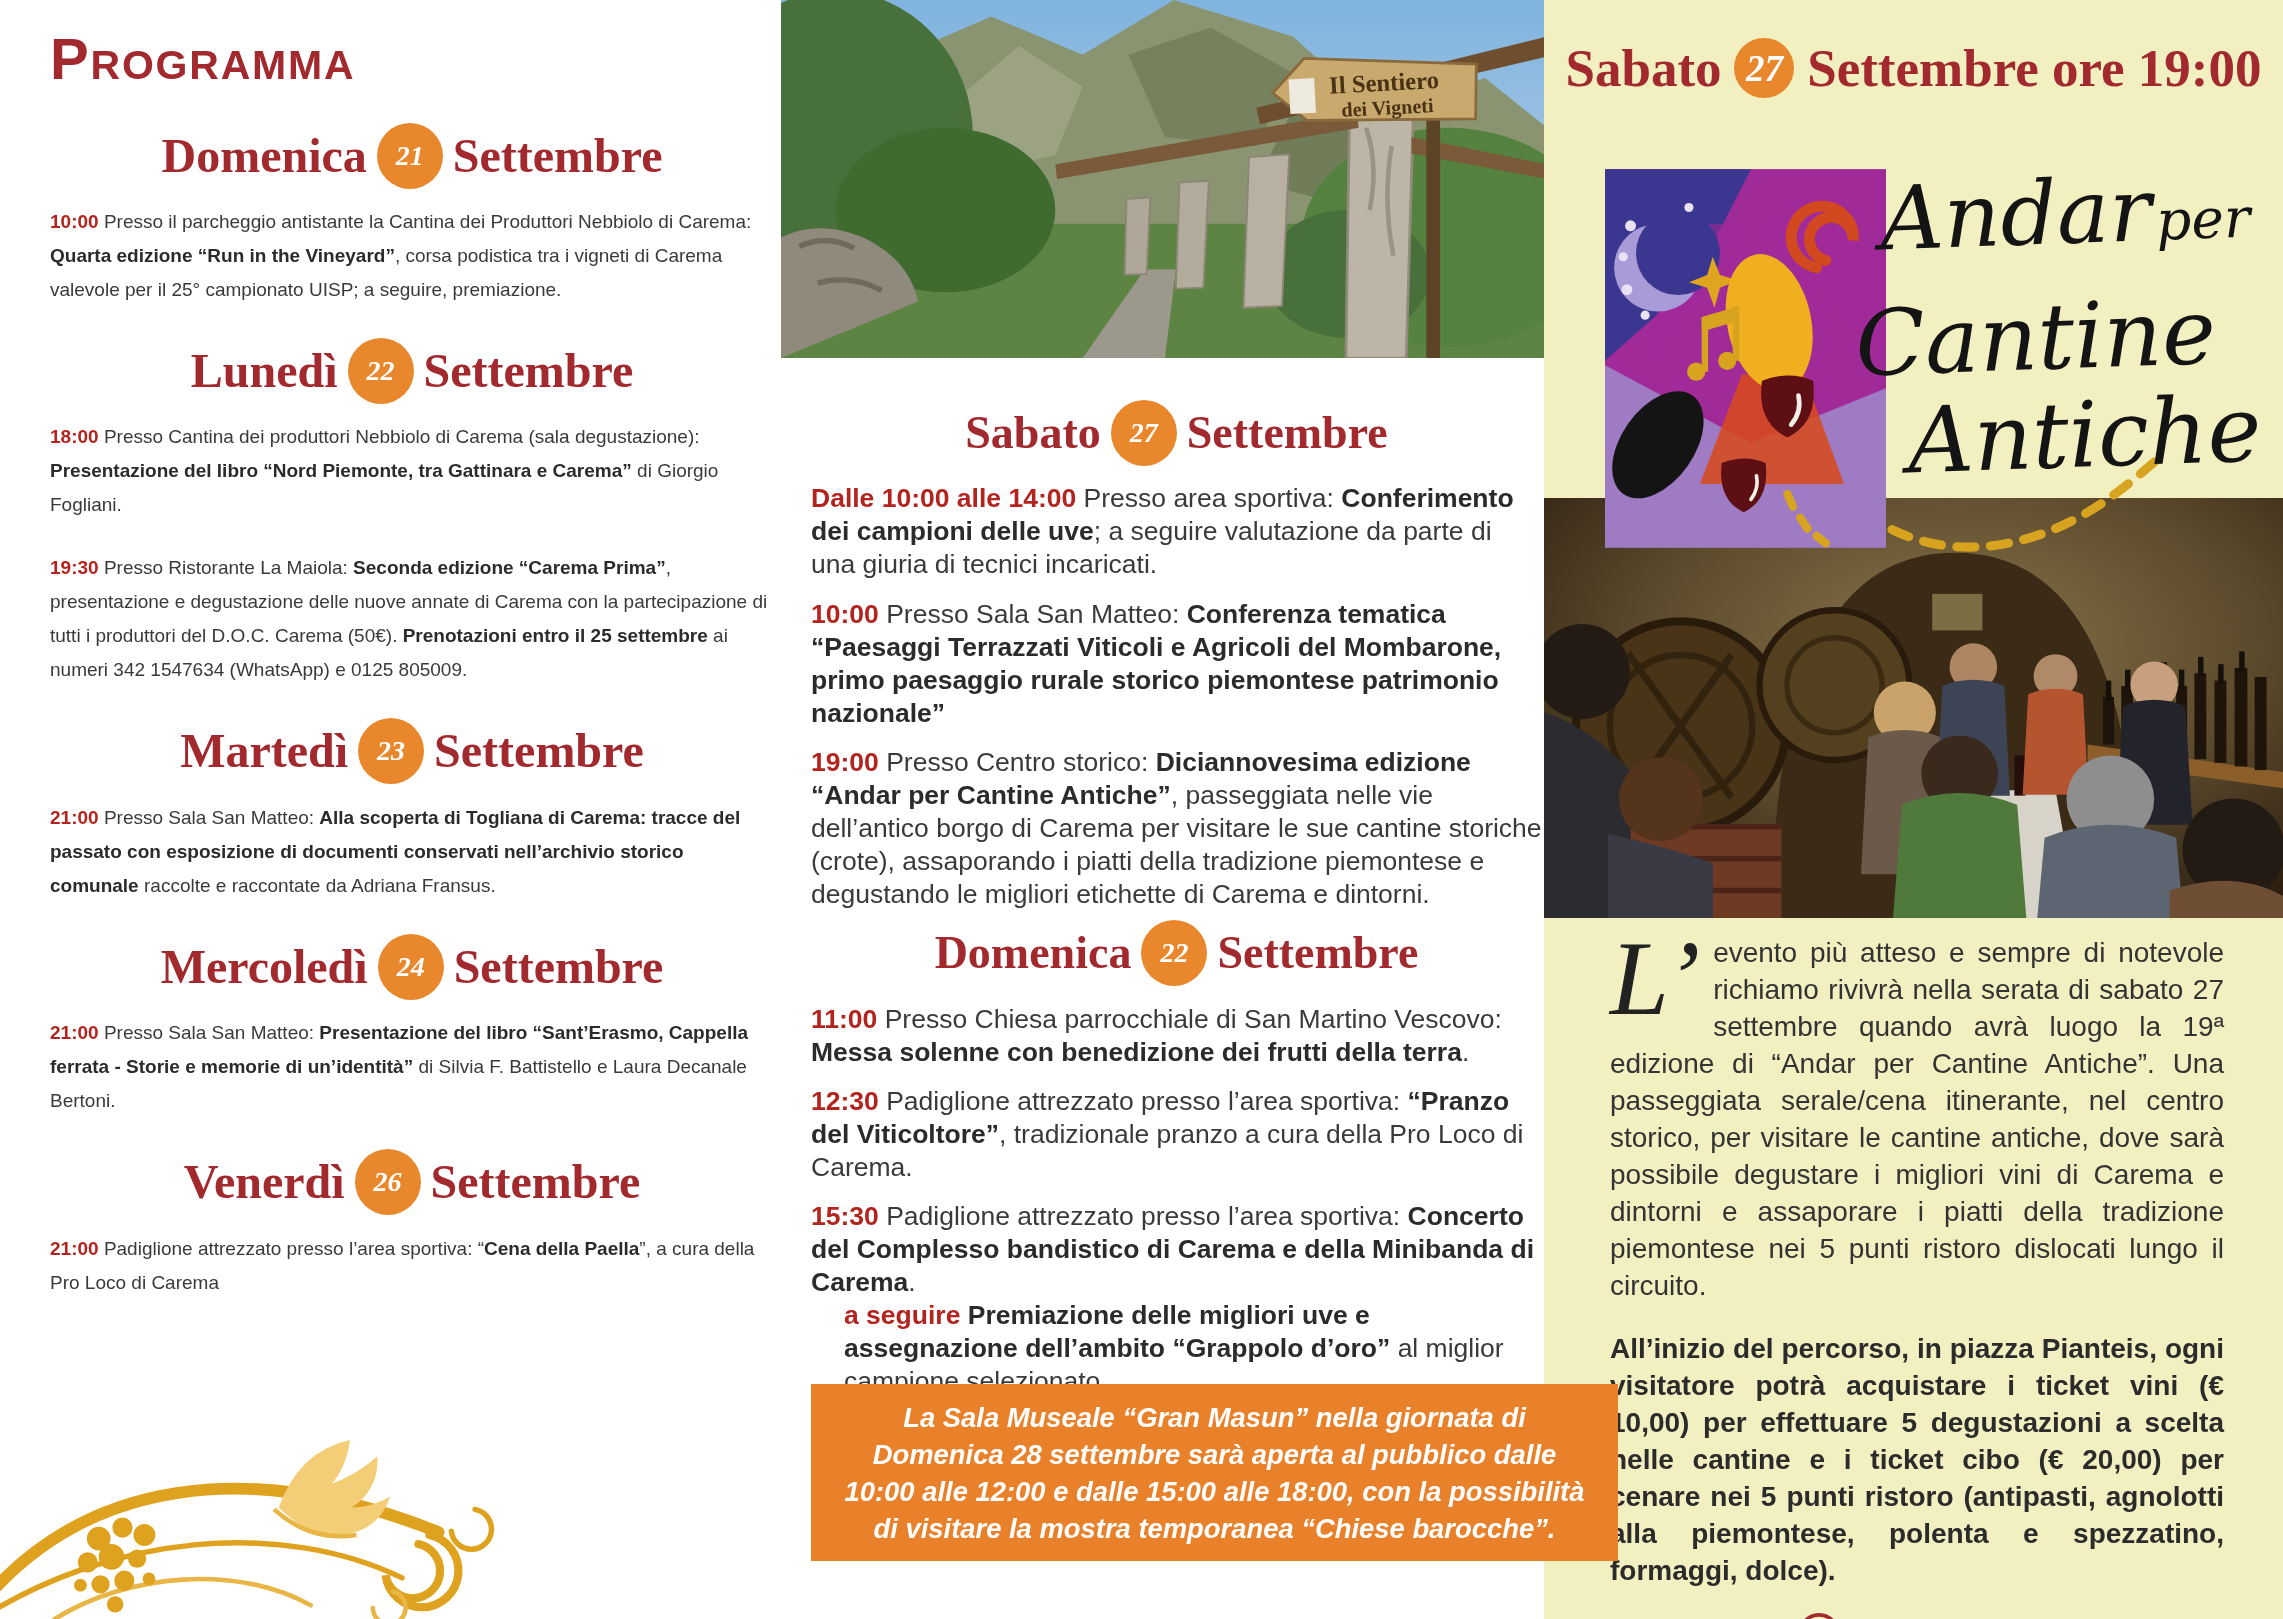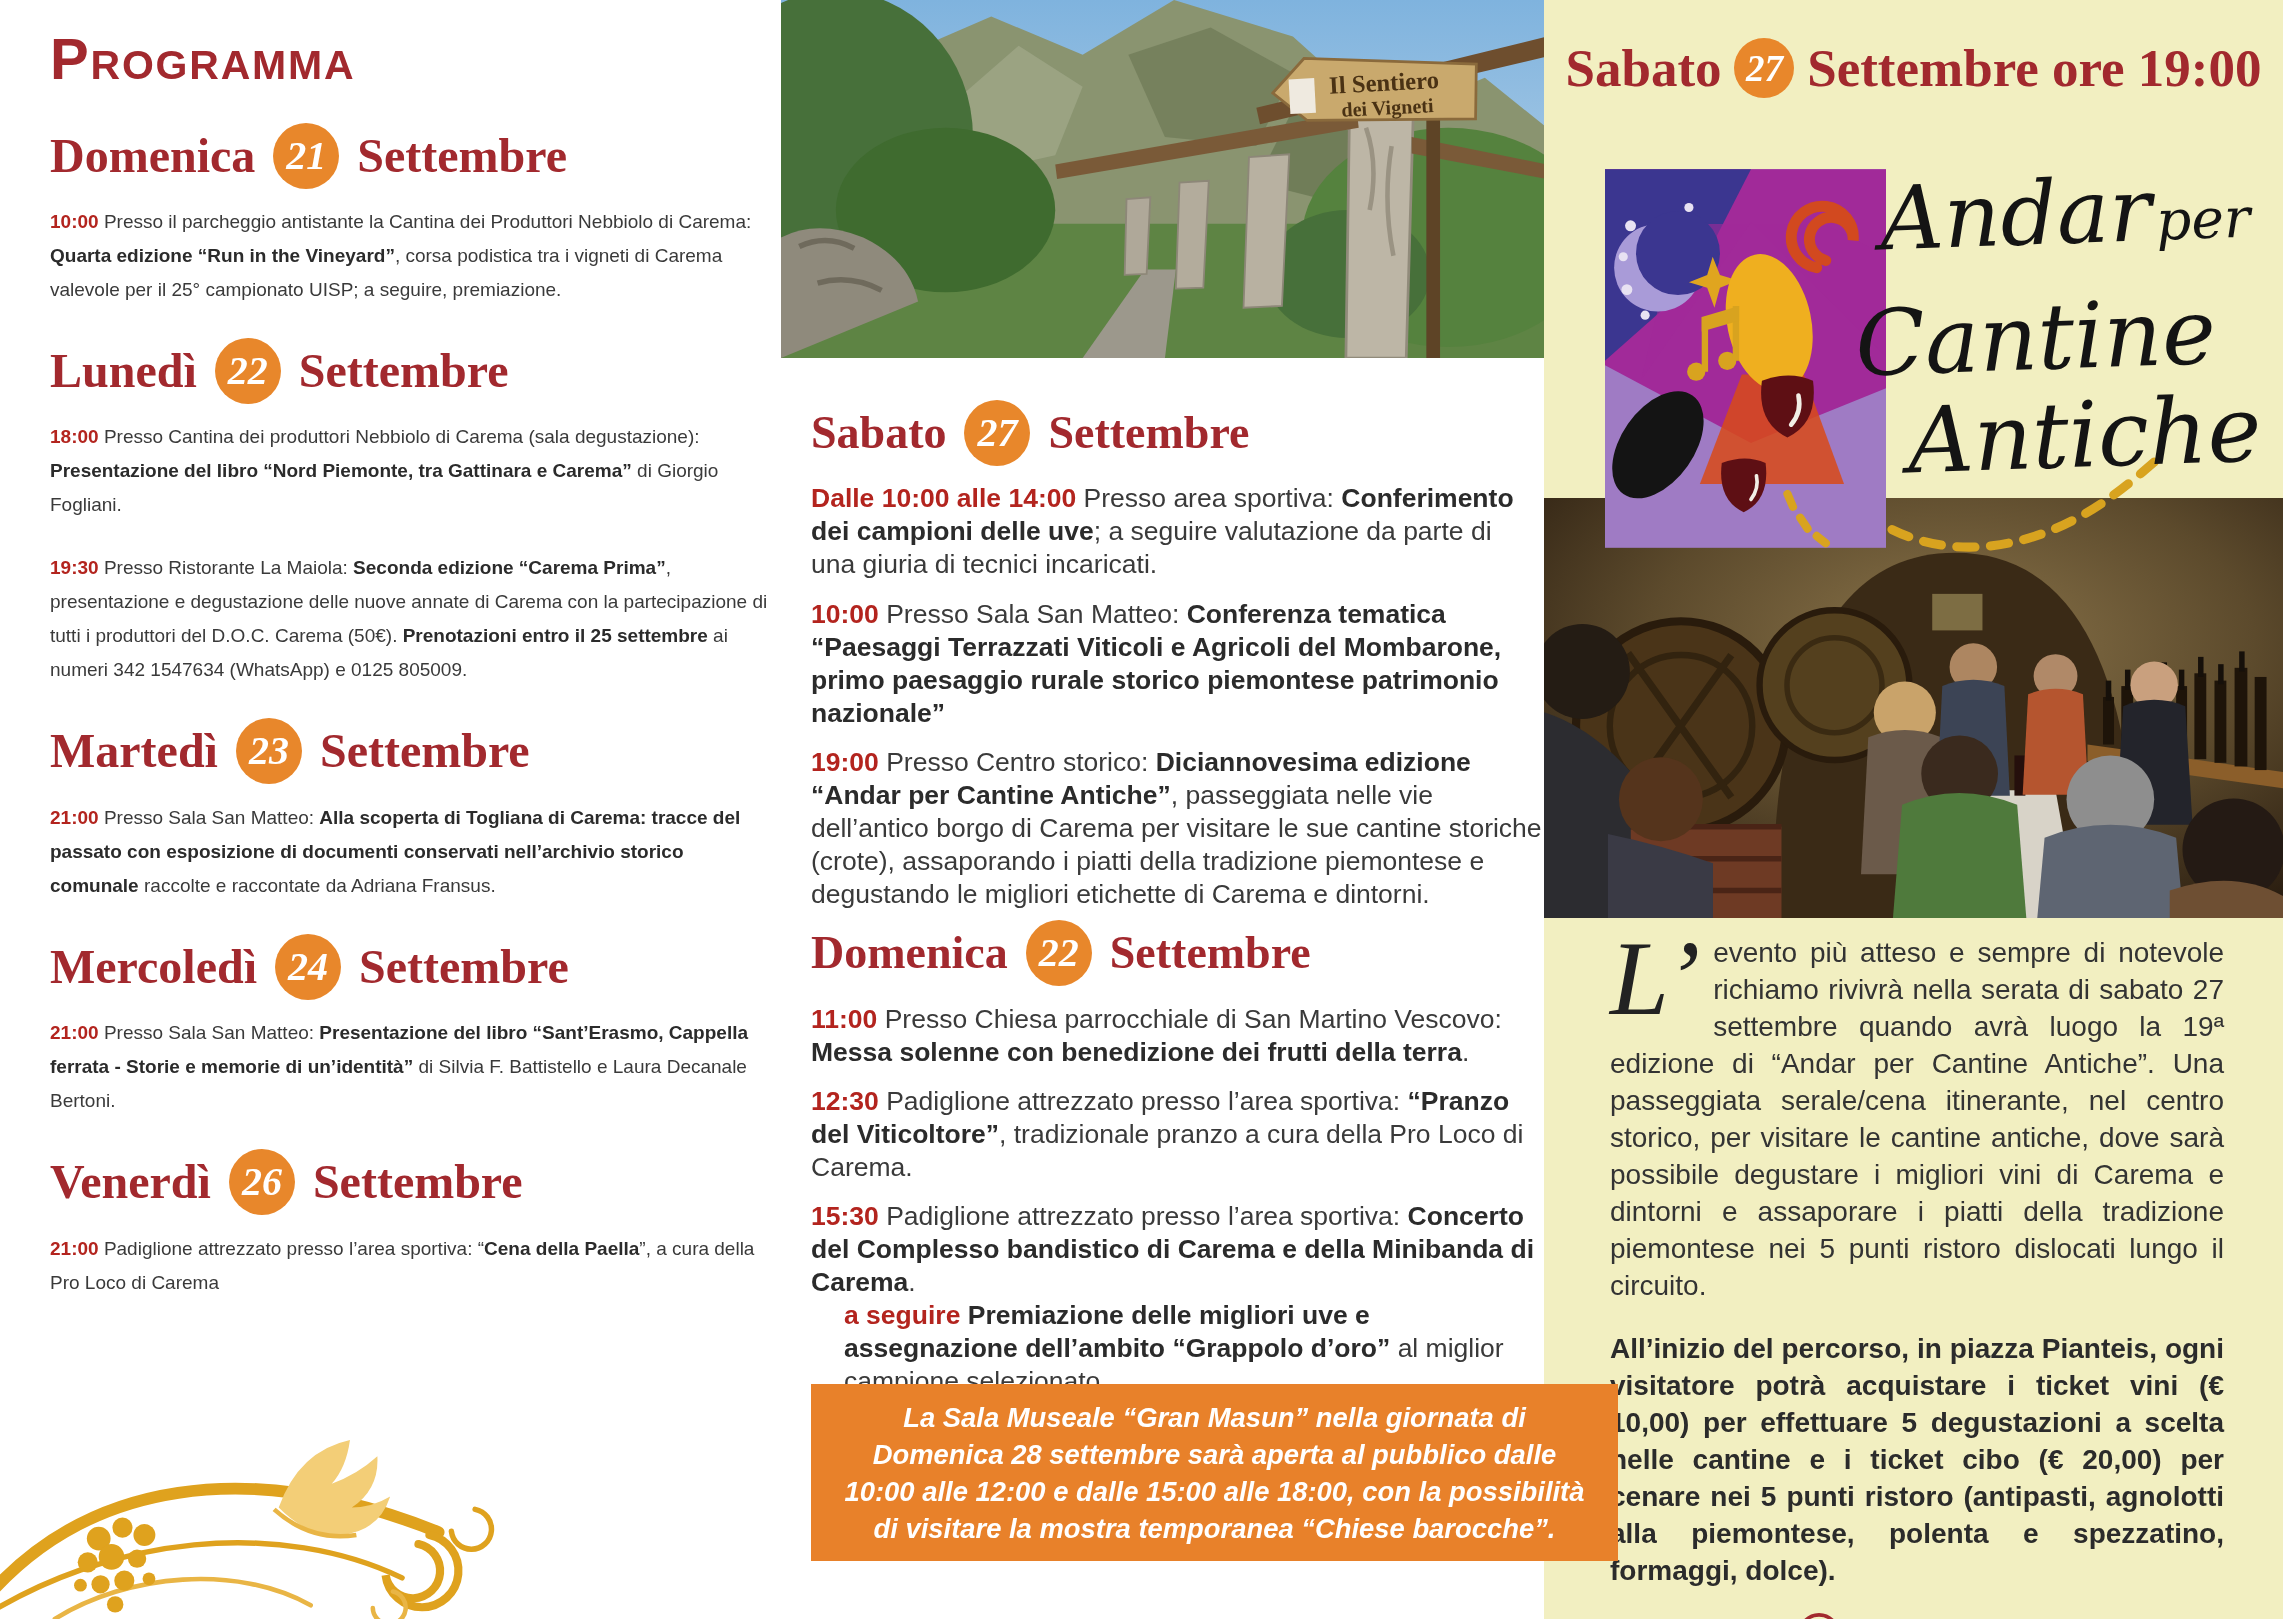--- a/index.html
+++ b/index.html
@@ -14,31 +14,32 @@
     --gold-l:#F3CE77;
   }
   *{margin:0;padding:0;box-sizing:border-box;}
   html,body{background:#ffffff;}
   body{
     width:2283px;height:1619px;position:relative;overflow:hidden;
     font-family:"Liberation Sans", sans-serif;color:var(--text);
   }
   
   .day-heading{
-    display:flex;align-items:center;gap:18px;
+    display:flex;align-items:center;gap:10px;
     font-family:"Liberation Serif", serif;font-weight:700;
     color:var(--red-h);font-size:48px;line-height:60px;
     margin:31px 0 16.4px 0;
+    justify-content:center;
   }
   .day-badge{
     width:66px;height:66px;border-radius:50%;
     background:var(--orange);color:#fff;flex:0 0 auto;
     display:flex;align-items:center;justify-content:center;
     font-family:"Liberation Serif", serif;font-style:italic;font-weight:700;
-    font-size:40px;
+    font-size:28px;
   }
   .body-par{font-size:19px;line-height:34px;margin:0 0 29px 0;}
   .seg-t{color:var(--red-a);font-weight:700;}
   .seg-b{color:var(--bold-text);font-weight:700;}
   .seg-r{color:var(--red-a);font-weight:700;}
   .seg-n{}
   
   .left-col{position:absolute;left:50px;top:25.6px;width:724px;z-index:2;}
   .page-title{
     font-family:"Liberation Sans", sans-serif;font-weight:700;

